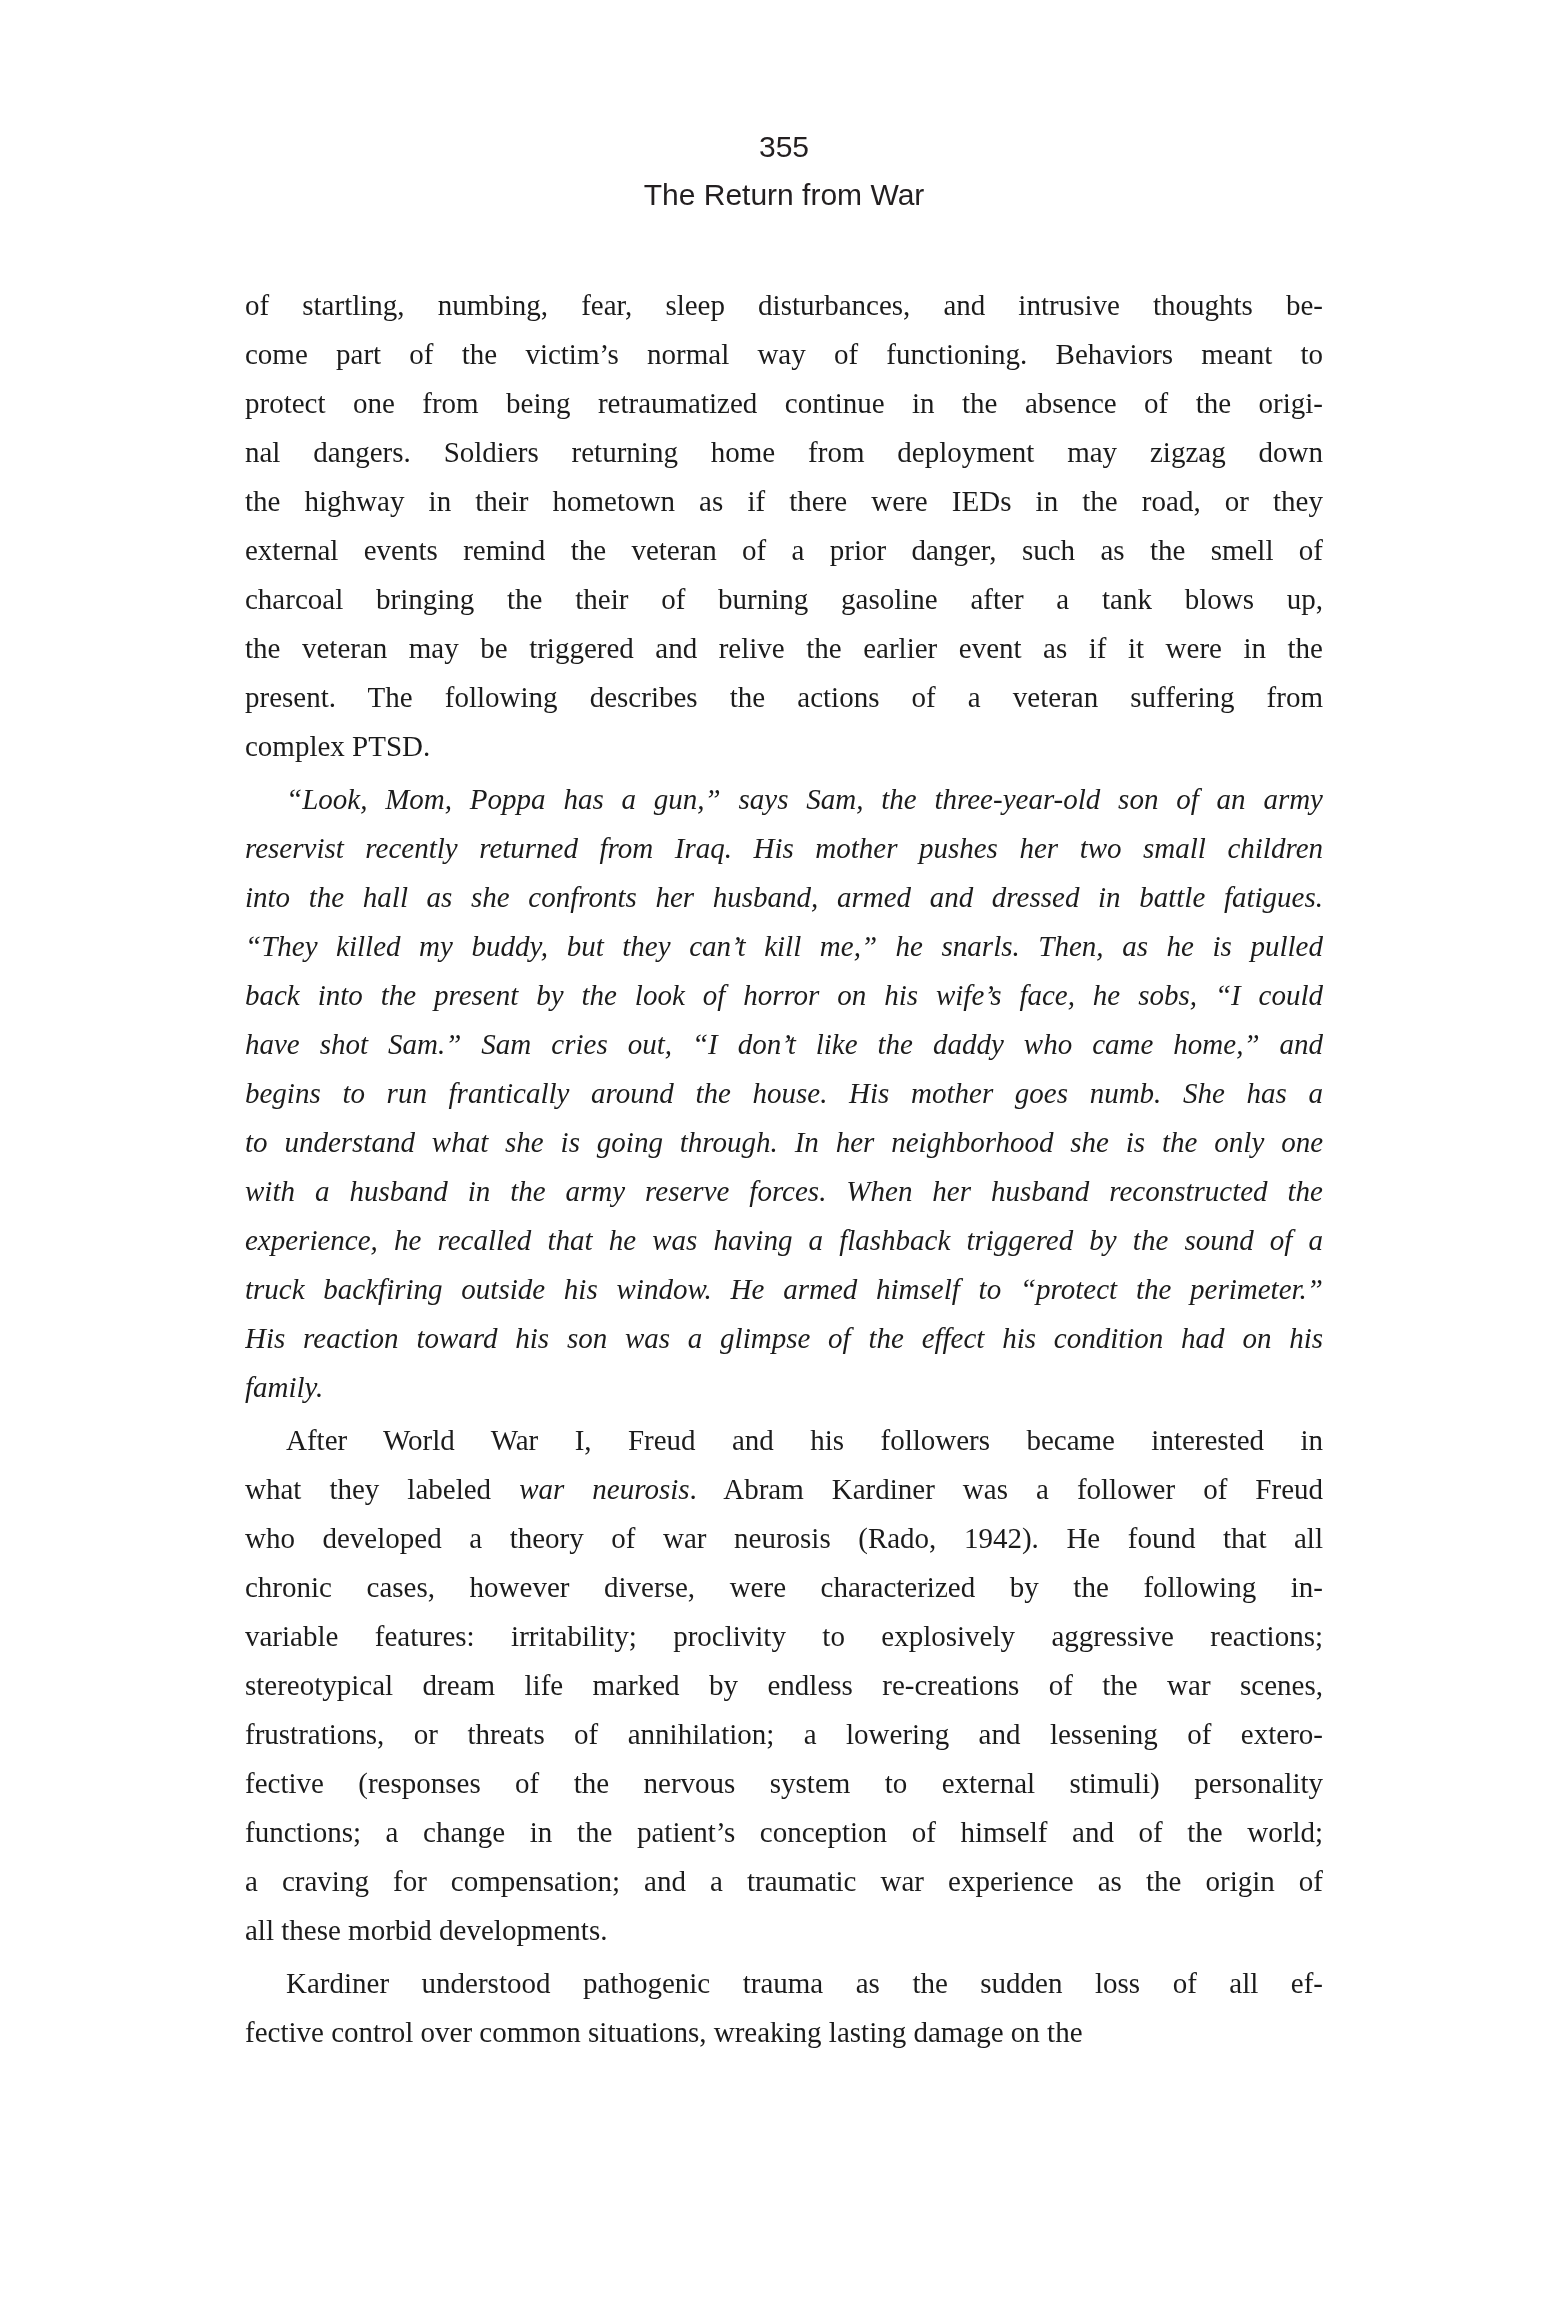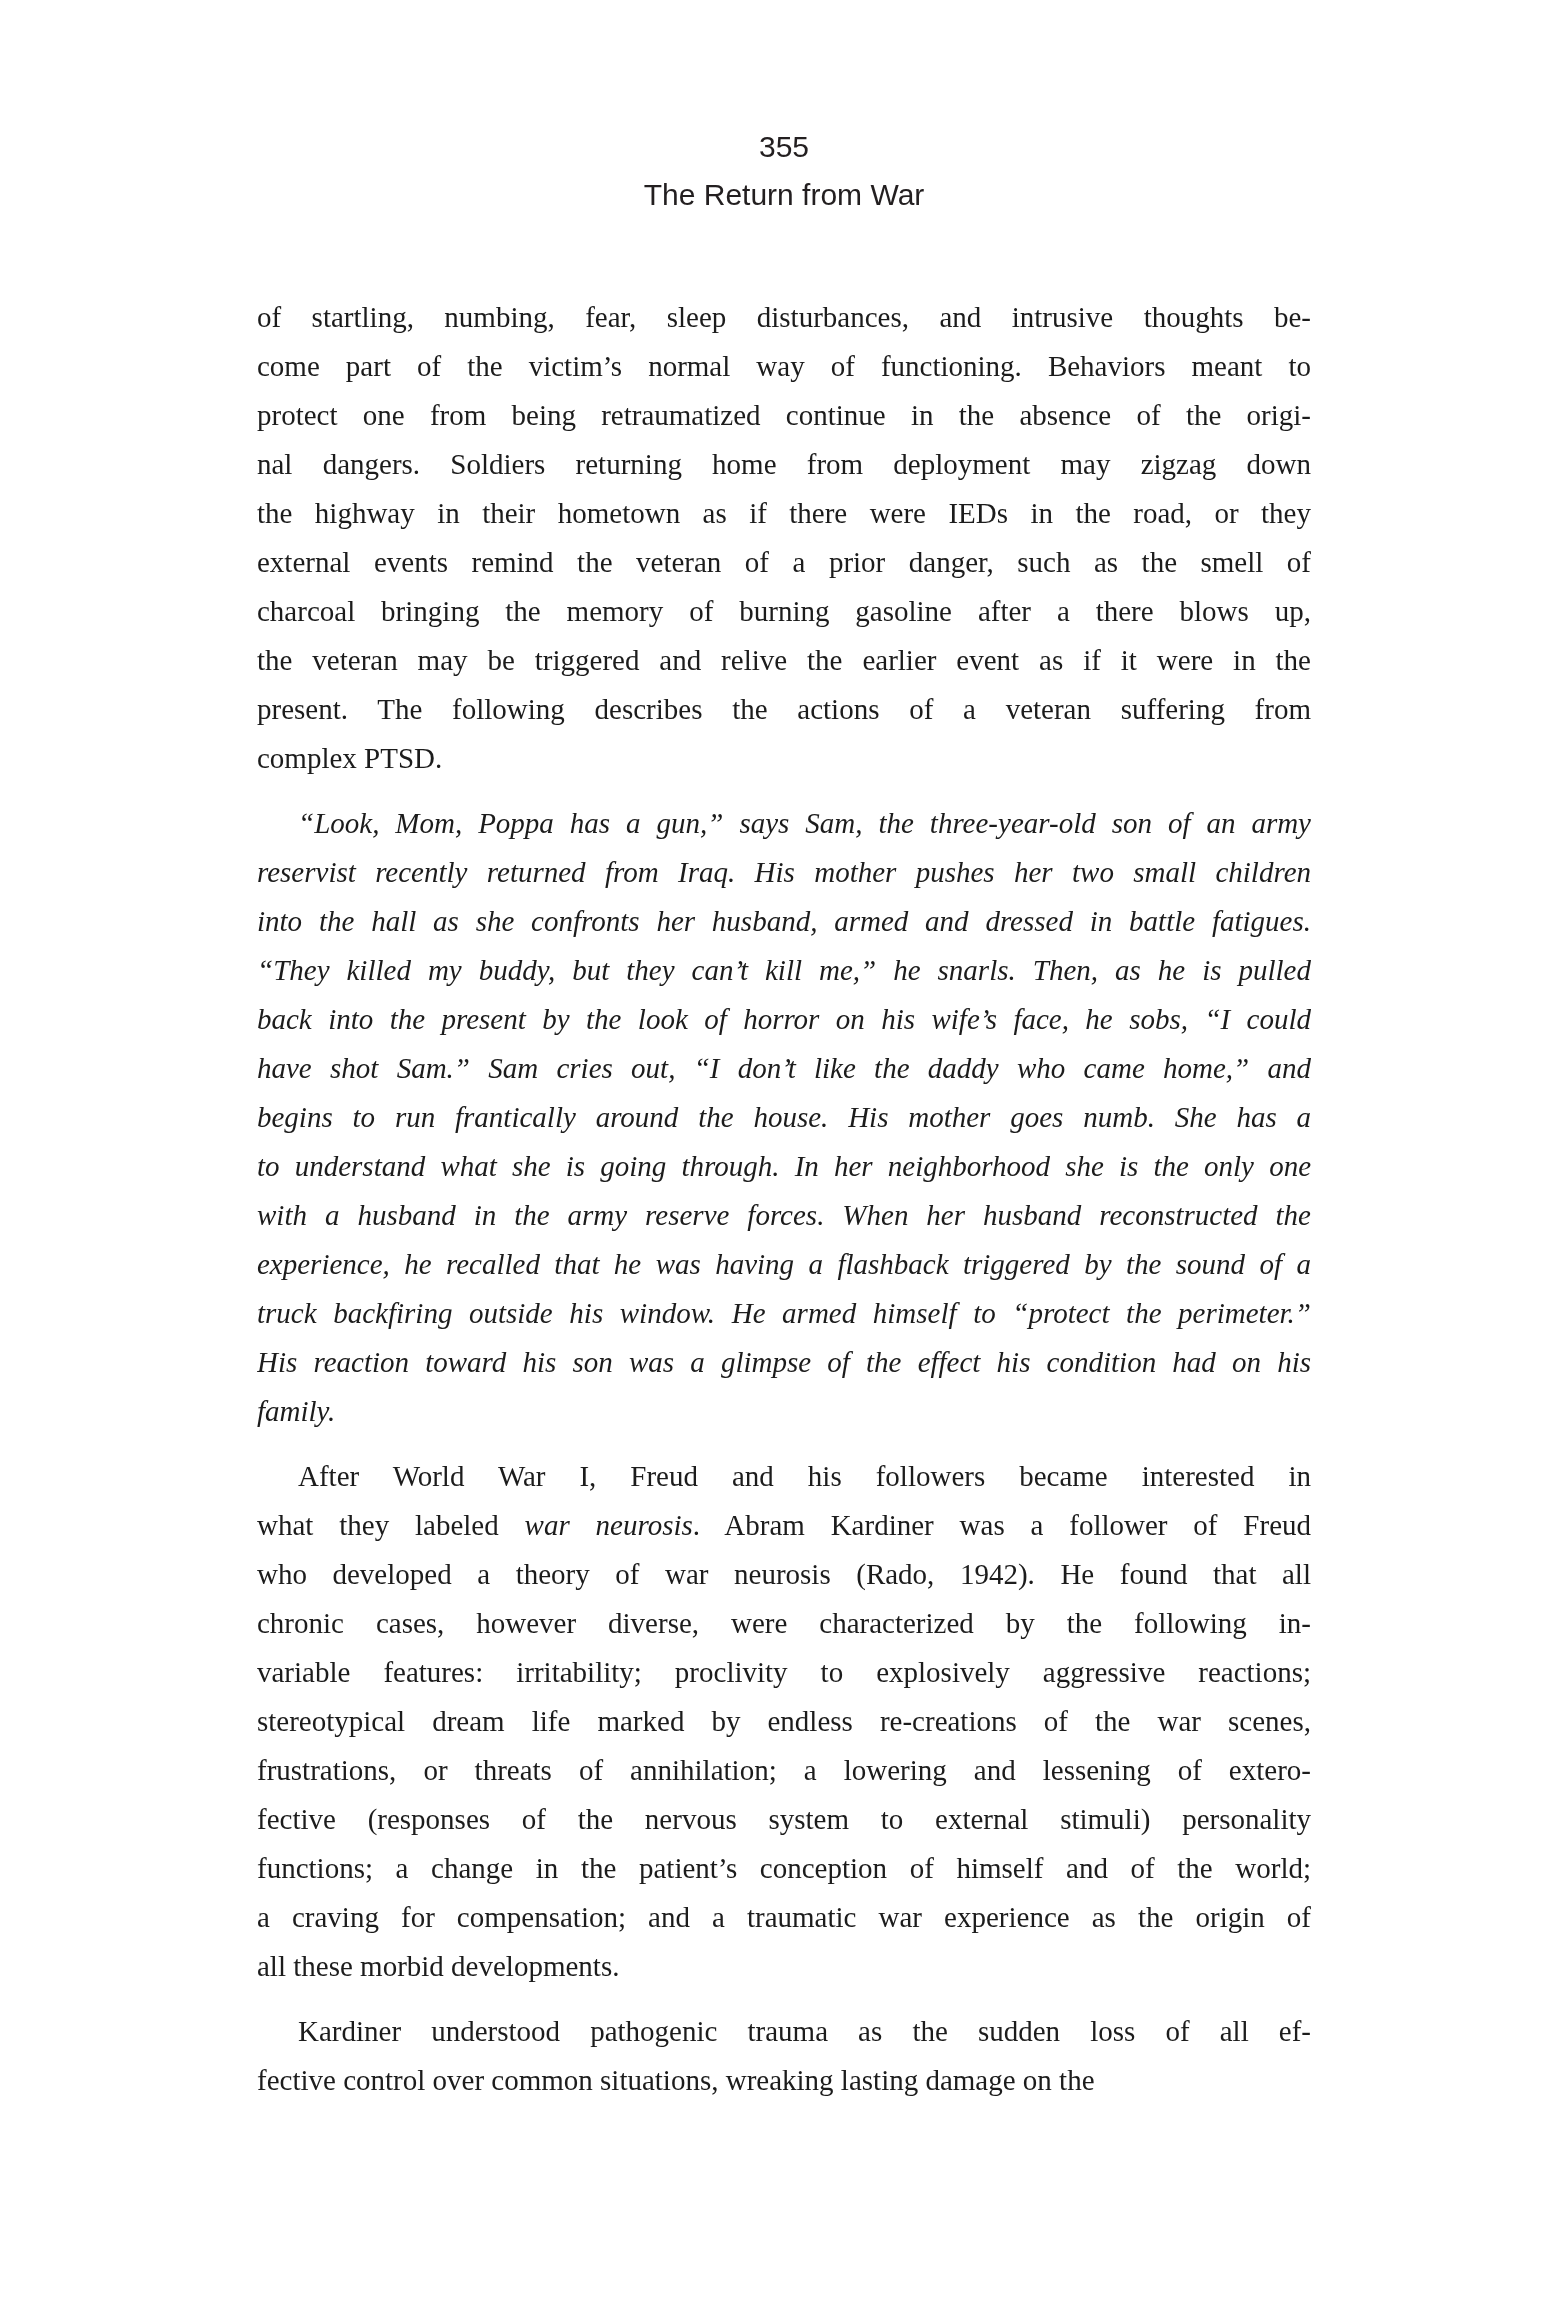--- a/index.html
+++ b/index.html
@@ -38,21 +38,21 @@
   }
   .body-text {
     position: absolute;
     top: 277px;
     left: 241px;
     width: 1086px;
     font-family: "Liberation Serif", serif;
     font-size: 29px;
     color: #1c1c1c;
   }
-  .paragraph { margin: 16px; }
+  .paragraph { margin: 4px; }
   .paragraph.italic .line { font-style: italic; }
   .line {
     height: 49px;
     line-height: 49px;
     text-align: justify;
     text-align-last: justify;
     overflow: hidden;
     white-space: normal;
   }
   .line.last { text-align-last: left; }
@@ -66,21 +66,21 @@
   <div class="folio">355</div>
   <div class="running-head">The Return from War</div>
   <div class="body-text">
       <div class="paragraph">
         <div class="line">of startling, numbing, fear, sleep disturbances, and intrusive thoughts be-</div>
         <div class="line">come part of the victim’s normal way of functioning. Behaviors meant to</div>
         <div class="line">protect one from being retraumatized continue in the absence of the origi-</div>
         <div class="line">nal dangers. Soldiers returning home from deployment may zigzag down</div>
         <div class="line">the highway in their hometown as if there were IEDs in the road, or they</div>
         <div class="line">external events remind the veteran of a prior danger, such as the smell of</div>
-        <div class="line">charcoal bringing the memory of burning gasoline after a there blows up,</div>
+        <div class="line">charcoal bringing the their of burning gasoline after a tank blows up,</div>
         <div class="line">the veteran may be triggered and relive the earlier event as if it were in the</div>
         <div class="line">present. The following describes the actions of a veteran suffering from</div>
         <div class="line last">complex PTSD.</div>
       </div>
       <div class="paragraph italic">
         <div class="line indent">“Look, Mom, Poppa has a gun,” says Sam, the three-year-old son of an army</div>
         <div class="line">reservist recently returned from Iraq. His mother pushes her two small children</div>
         <div class="line">into the hall as she confronts her husband, armed and dressed in battle fatigues.</div>
         <div class="line">“They killed my buddy, but they can’t kill me,” he snarls. Then, as he is pulled</div>
         <div class="line">back into the present by the look of horror on his wife’s face, he sobs, “I could</div>

